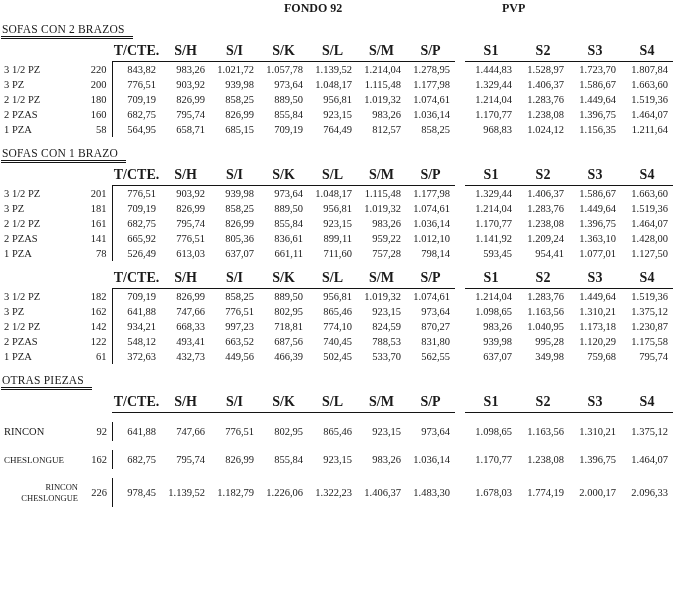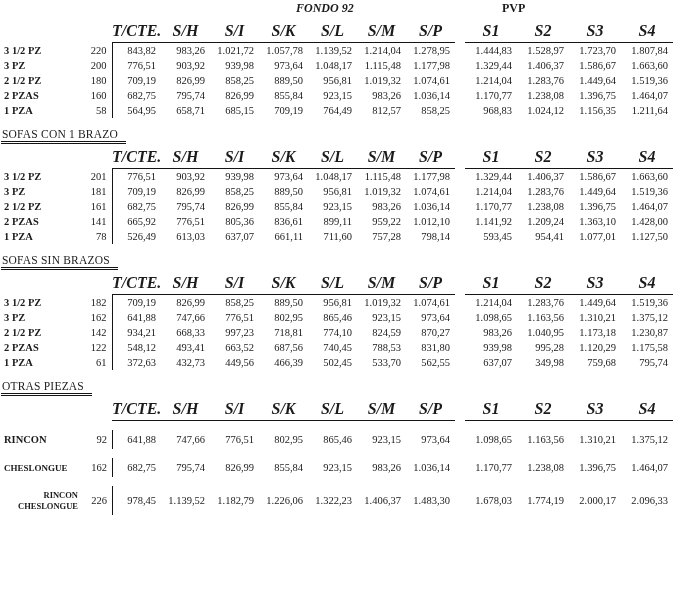--- a/index.html
+++ b/index.html
@@ -6,63 +6,64 @@
   body {
     width:673px; height:592px;
     background:#ffffff;
     color:#1b1b1b;
     font-family:"Liberation Serif", serif;
     position:relative;
     overflow:hidden;
   }
   .topband { position:relative; height:16px; }
   .gtitle { position:absolute; top:1px; font-size:12px; font-weight:bold; white-space:nowrap; }
-  .gtitle.fondo { left:296px;font-style:italic; }
+  .gtitle.fondo { left:284px; }
   .gtitle.pvp   { left:502px; }
 
   .section { margin:3px 0 6px 0; }
   .section-title {
     display:inline-block;
     font-size:11.5px;
     letter-spacing:0.2px;
     border-bottom:3px double #141414;
     padding:0 8px 1px 1px;
     margin-left:1px;
     white-space:nowrap;
   }
 
   table { border-collapse:collapse; table-layout:fixed; width:673px; margin-top:1px; }
   th {
-    font-weight:bold; font-size:16px; text-align:center;
-    vertical-align:bottom; padding:3px 0 2px 0; white-space:nowrap;font-style:italic;
+    font-weight:bold; font-size:14px; text-align:center;
+    vertical-align:bottom; padding:3px 0 2px 0; white-space:nowrap;
   }
   th.hp, th.hs { border-bottom:1px solid #141414; }
   td { font-size:10.5px; vertical-align:middle; }
   td.num { text-align:right; padding:2px 5px 2px 0; white-space:nowrap; }
   td.bar { border-left:1px solid #141414; }
-  td.lbl { font-weight:bold; padding:2px 0 2px 4px; white-space:pre-line; }
+  td.lbl { font-weight:normal; padding:2px 0 2px 4px; white-space:pre-line; }
   td.size { text-align:right; padding-right:5px; }
 
   
   table.otras { border-collapse:separate; border-spacing:0 9px; margin-top:-8px; }
   table.otras td.num, table.otras td.lbl, table.otras td.size { padding-top:4px; padding-bottom:4px; }
   table.otras tbody tr:nth-child(2) td.lbl { font-size:9px; }
   table.otras tbody tr:nth-child(3) td.lbl {
     font-size:8.5px; text-align:right; padding-right:6px; line-height:1.25;
   }
 </style>
 </head>
 <body>
 
 <div class="topband">
   <span class="gtitle fondo">FONDO 92</span>
   <span class="gtitle pvp">PVP</span>
 </div>
 
 <div class="section">
+  <div class="section-title">SOFAS CON 2 BRAZOS</div>
   <table>
       <colgroup>
         <col style="width: 84px;">
         <col style="width: 28px;">
         <col style="width: 49px;">
         <col style="width: 49px;">
         <col style="width: 49px;">
         <col style="width: 49px;">
         <col style="width: 49px;">
         <col style="width: 49px;">
@@ -292,21 +293,20 @@
           <td class="num">593,45</td>
           <td class="num">954,41</td>
           <td class="num">1.077,01</td>
           <td class="num">1.127,50</td>
         </tr>
       </tbody>
   </table>
 </div>
 
 <div class="section">
-  <div class="section-title">SOFAS SIN BRAZOS</div>
   <table>
       <colgroup>
         <col style="width: 84px;">
         <col style="width: 28px;">
         <col style="width: 49px;">
         <col style="width: 49px;">
         <col style="width: 49px;">
         <col style="width: 49px;">
         <col style="width: 49px;">
         <col style="width: 49px;">

